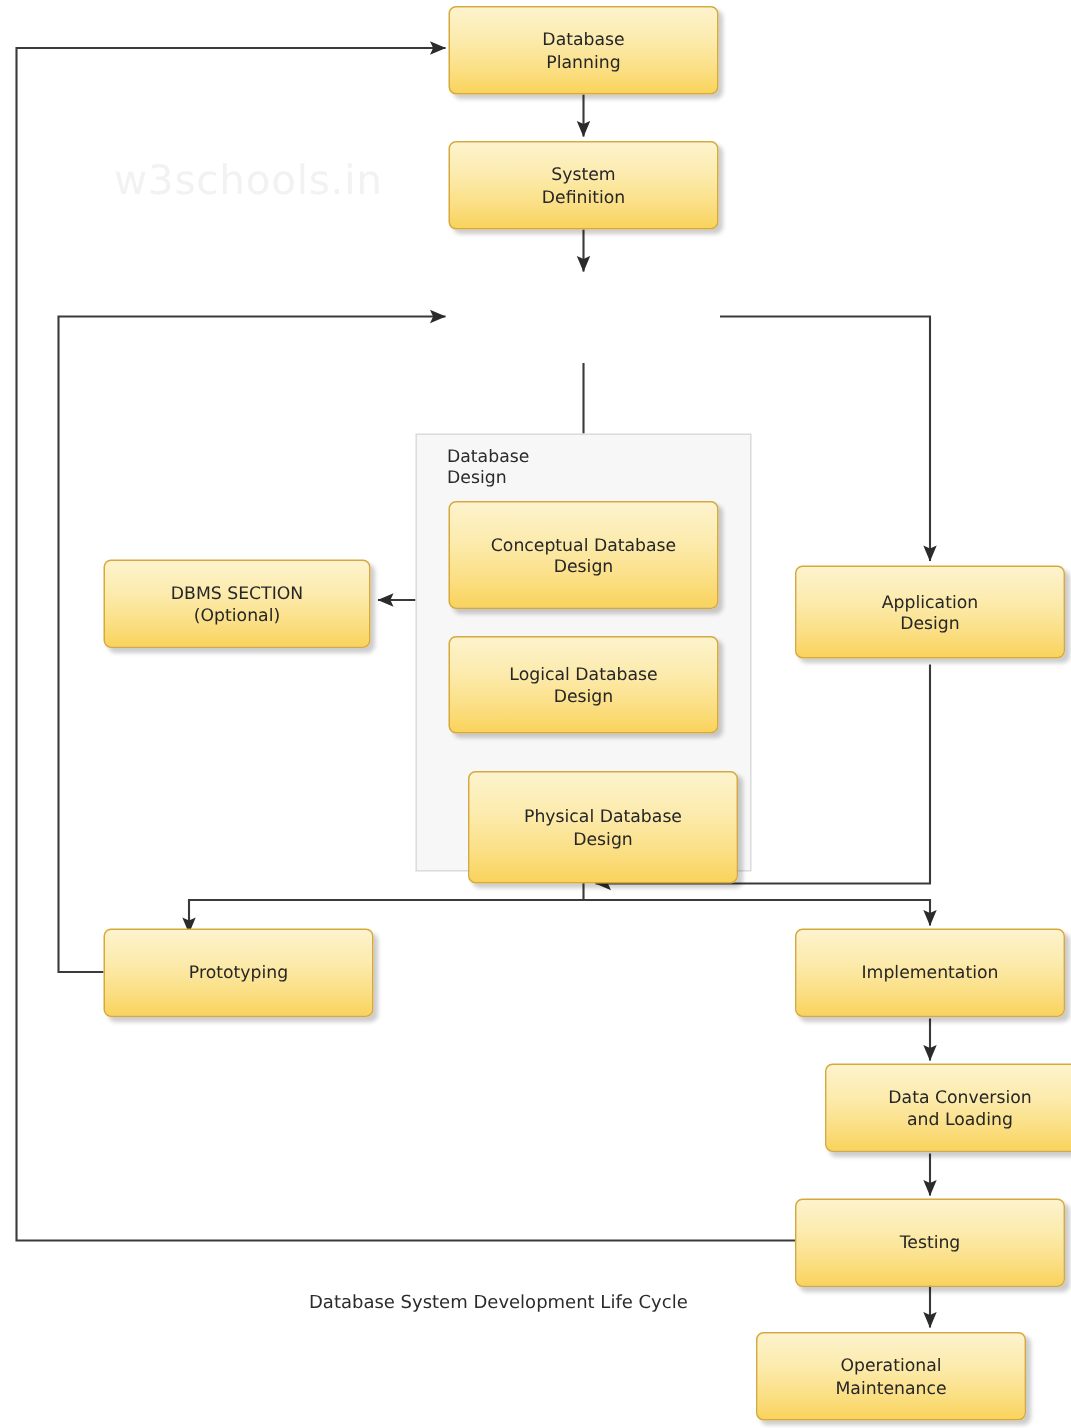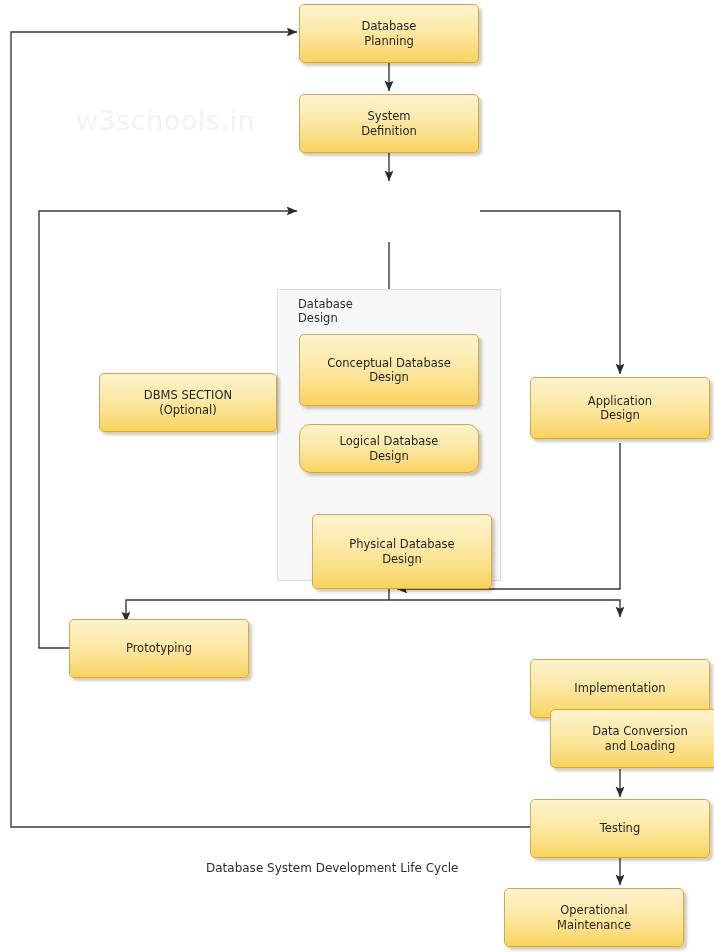--- a/index.html
+++ b/index.html
@@ -125,35 +125,35 @@
   <div class="node" style="left:299px; top:4px; width:180px; height:59px;">Database
 Planning</div>
 
   <div class="node" style="left:299px; top:94px; width:180px; height:59px;">System
 Definition</div>
 
 
   <div class="node" style="left:299px; top:334px; width:180px; height:72px;">Conceptual Database
 Design</div>
 
-  <div class="node" style="left:299px; top:424px; width:180px; height:49px;border-radius:11px;">Logical Database
+  <div class="node" style="left:299px; top:424px; width:180px; height:65px;">Logical Database
 Design</div>
 
   <div class="node" style="left:312px; top:514px; width:180px; height:75px;">Physical Database
 Design</div>
 
-  <div class="node" style="left:69px; top:373px; width:178px; height:59px;margin-left:30px;">DBMS SECTION
+  <div class="node" style="left:69px; top:373px; width:178px; height:59px;">DBMS SECTION
 (Optional)</div>
 
   <div class="node" style="left:530px; top:377px; width:180px; height:62px;">Application
 Design</div>
 
   <div class="node" style="left:69px; top:619px; width:180px; height:59px;">Prototyping</div>
 
-  <div class="node" style="left:530px; top:619px; width:180px; height:59px;margin-top:40px;">Implementation</div>
+  <div class="node" style="left:530px; top:619px; width:180px; height:59px;">Implementation</div>
 
   <div class="node" style="left:530px; top:709px; width:180px; height:59px;margin-left:20px;">Data Conversion
 and Loading</div>
 
   <div class="node" style="left:530px; top:799px; width:180px; height:59px;">Testing</div>
 
   <div class="node" style="left:504px; top:888px; width:180px; height:59px;">Operational
 Maintenance</div>
 
   <div class="caption" style="left:206px; top:861px;">Database System Development Life Cycle</div>

